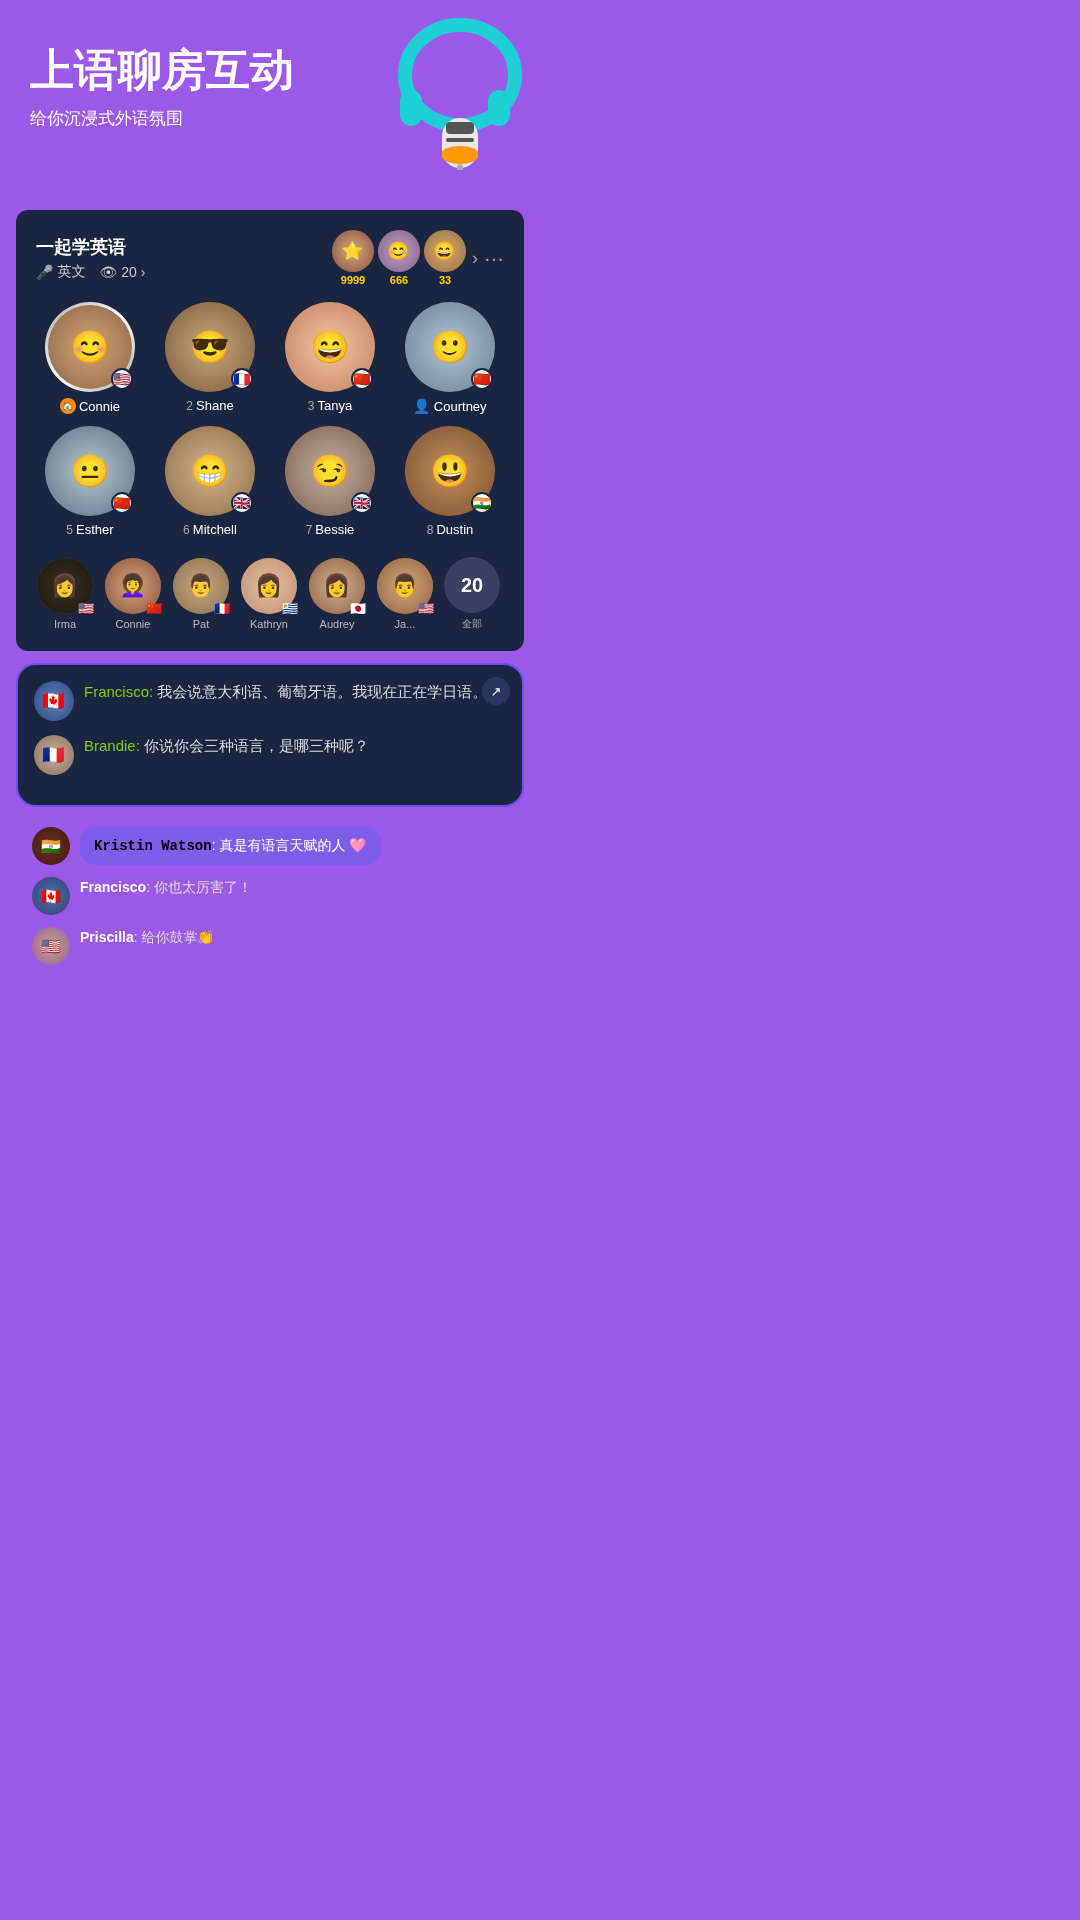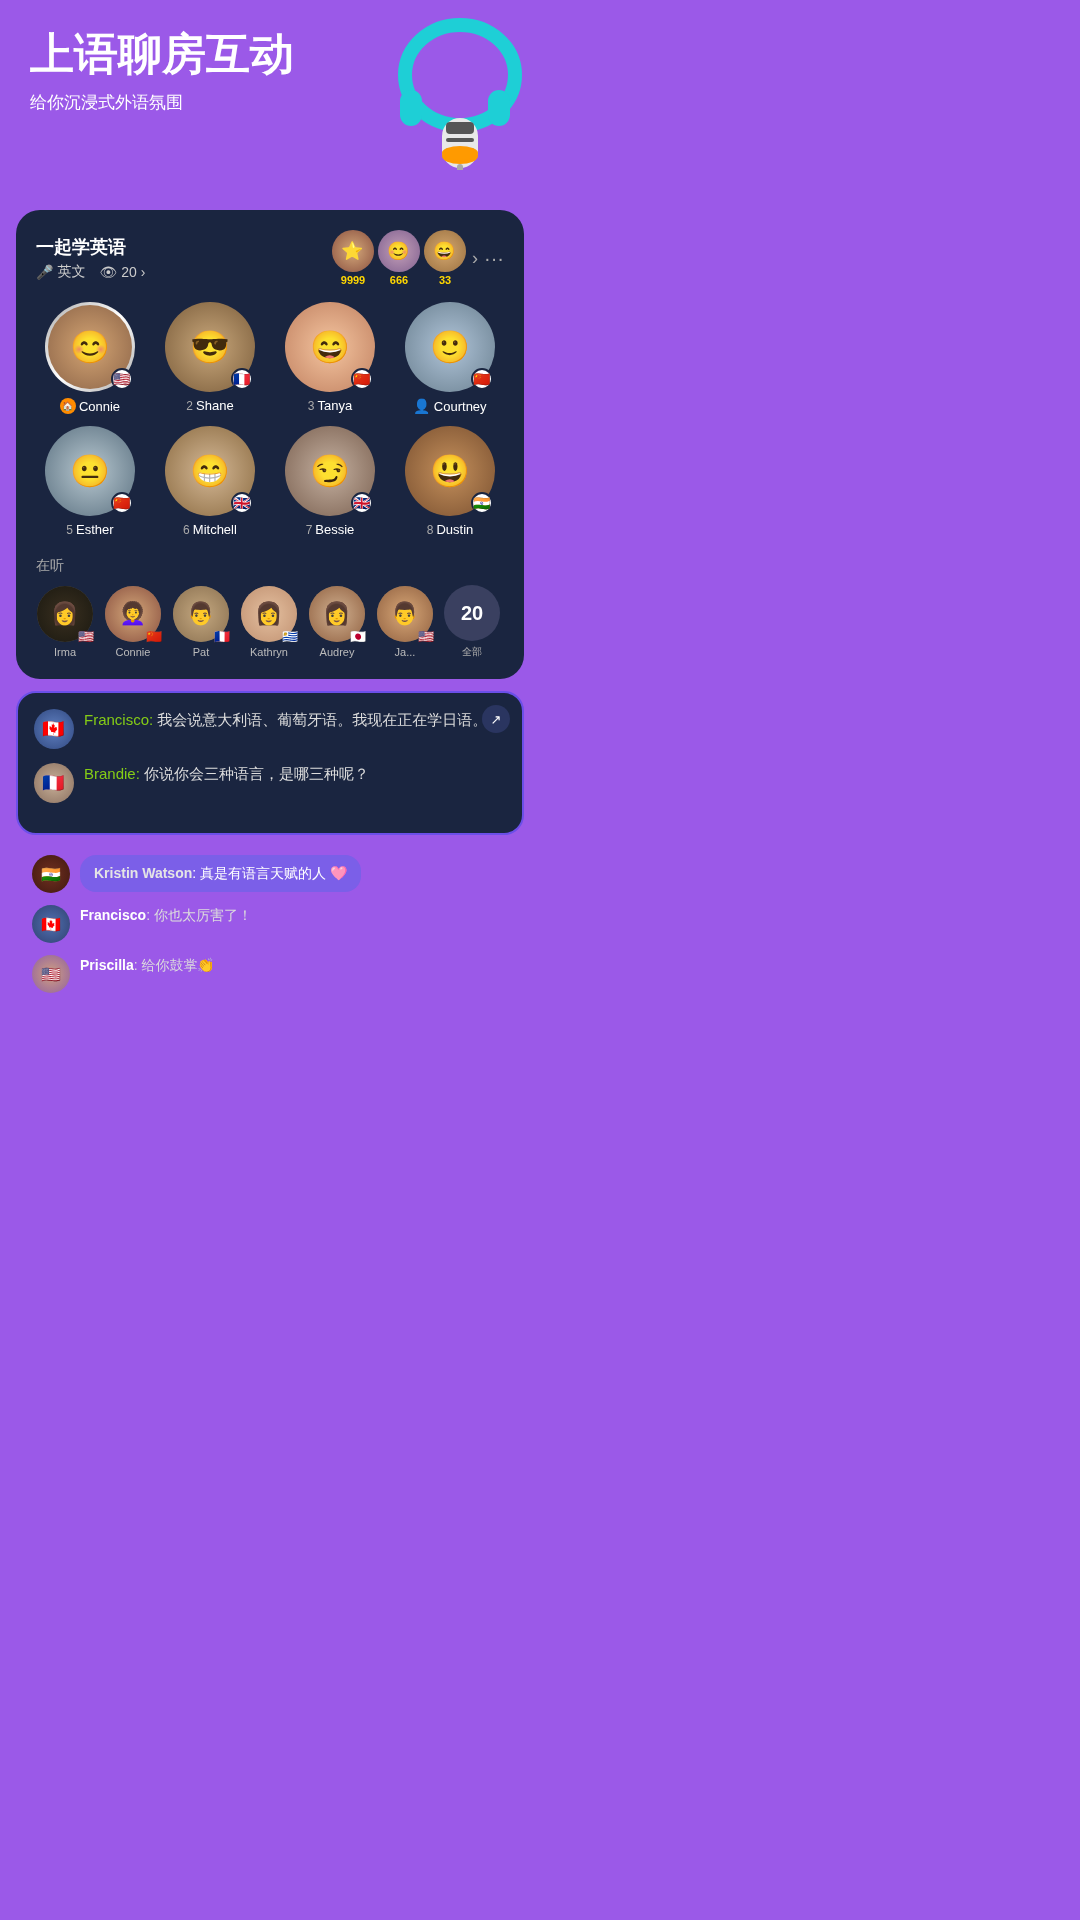--- a/index.html
+++ b/index.html
@@ -8,40 +8,40 @@
       width: 540px;
       min-height: 960px;
       background: #9B59E8;
       font-family: -apple-system, 'PingFang SC', 'Helvetica Neue', sans-serif;
       overflow-x: hidden;
     }
 
     
     .hero-section {
       position: relative;
-      padding: 28px 30px 20px 30px;
+      padding: 44px 30px 20px 30px;
       min-height: 200px;
     }
     .hero-title {
       font-size: 44px;
       font-weight: 900;
       color: white;
       line-height: 1.2;
       margin-bottom: 10px;
     }
     .hero-subtitle {
       font-size: 17px;
       color: white;
       font-weight: 500;
     }
 
     
     .main-card {
       background: #1a2540;
-      border-radius: 24px;
+      border-radius: 12px;
       margin: 10px 16px;
       padding: 20px;
       position: relative;
     }
 
     
     .room-header {
       display: flex;
       align-items: center;
       justify-content: space-between;
@@ -532,21 +532,20 @@
           <div class="flag-badge">🇮🇳</div>
         </div>
         <div class="speaker-name">
           <span class="speaker-num">8</span>
           <span>Dustin</span>
         </div>
       </div>
     </div>
 
   <div class="listeners-section">
-    <div class="listeners-label">在听</div>
     <div class="listeners-row" id="listeners-row">
         <div class="listener-item">
           <div class="listener-avatar">
             <div class="listener-img listener-irma">👩</div>
             <span class="listener-flag">🇺🇸</span>
           </div>
           <div class="listener-name">Irma</div>
         </div>
         <div class="listener-item">
           <div class="listener-avatar">
@@ -600,21 +599,21 @@
       <div class="chat-avatar avatar-brandie">🇫🇷</div>
       <div class="chat-text"><span class="username">Brandie: </span>你说你会三种语言，是哪三种呢？</div>
     </div>
   <div class="chat-expand-icon">↗</div>
 </div>
 
 <div class="bottom-chat" id="bottom-chat">
     <div class="bottom-message">
       <div class="bottom-avatar avatar-kristin">🇮🇳</div>
       <div>
-        <div class="bottom-bubble"><span style="color:#e5e5e5;font-weight:700;">Kristin Watson</span>: 真是有语言天赋的人 🩷</div>
+        <div class="bottom-bubble"><span style="color:#000000;font-weight:700;font-family:Liberation Mono, monospace;">Kristin Watson</span>: 真是有语言天赋的人 🩷</div>
       </div>
     </div>
     <div class="bottom-message">
       <div class="bottom-avatar avatar-francisco2">🇨🇦</div>
       <div>
         <div class="bottom-text"><span class="username">Francisco</span>: 你也太厉害了！</div>
       </div>
     </div>
     <div class="bottom-message">
       <div class="bottom-avatar avatar-priscilla">🇺🇸</div>

